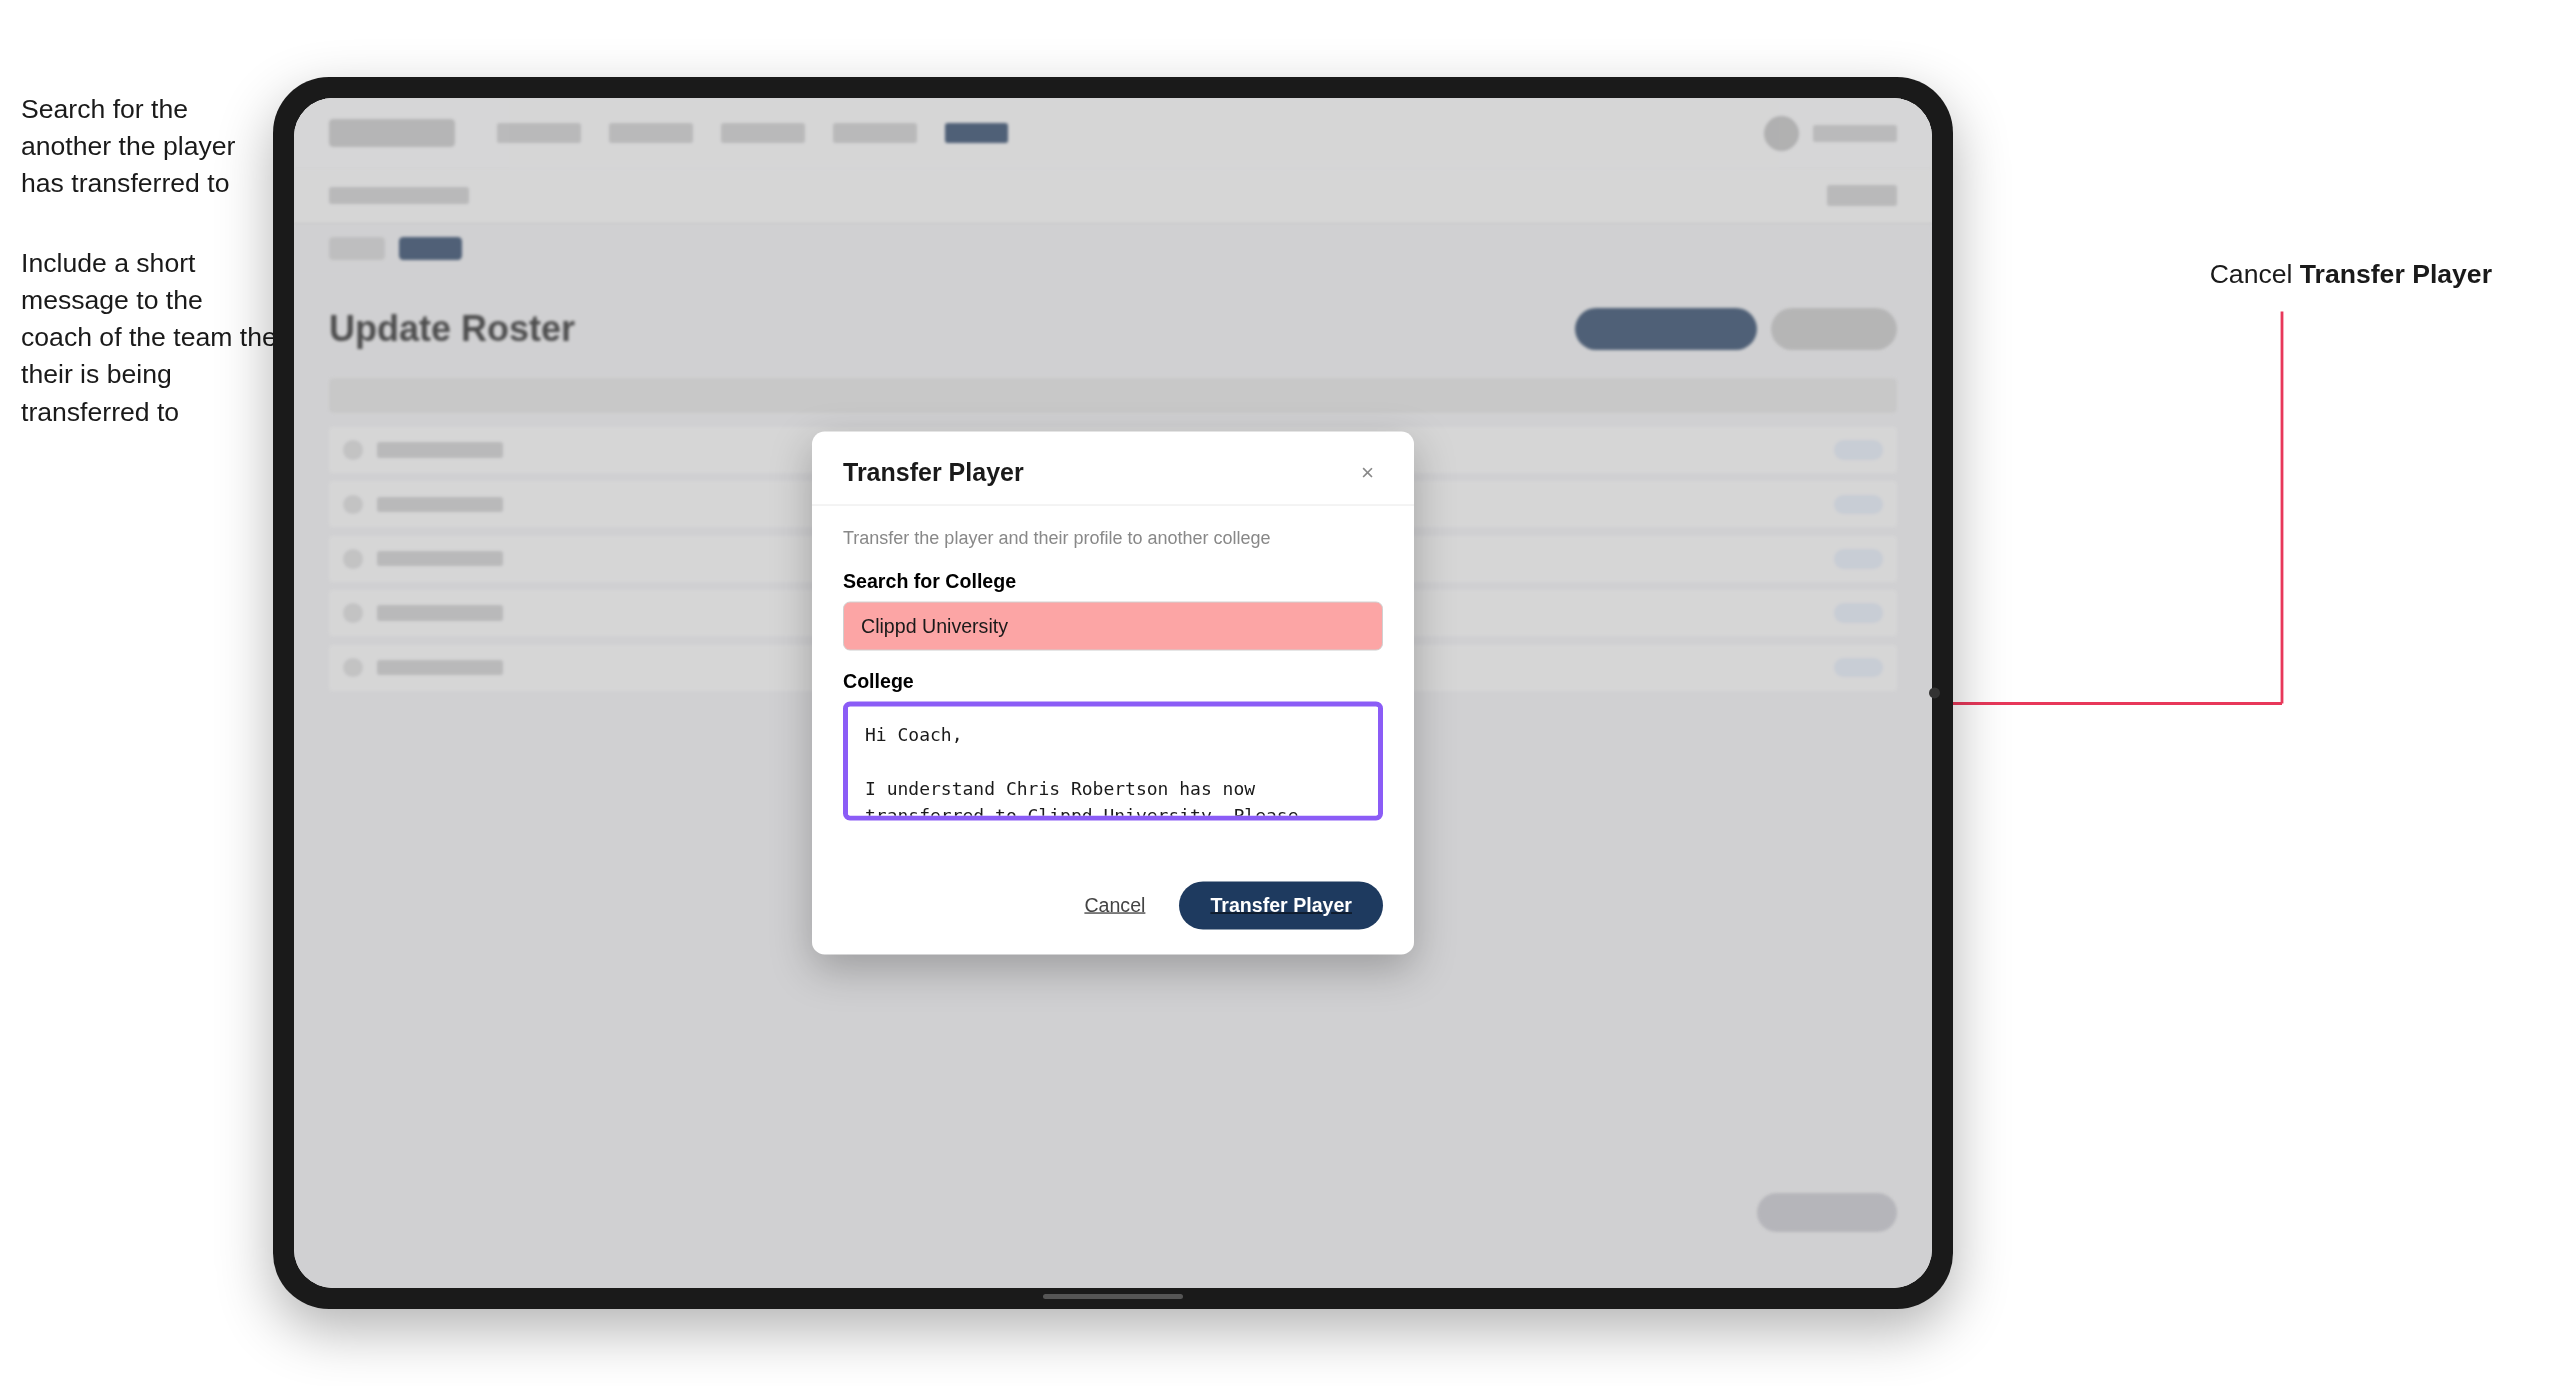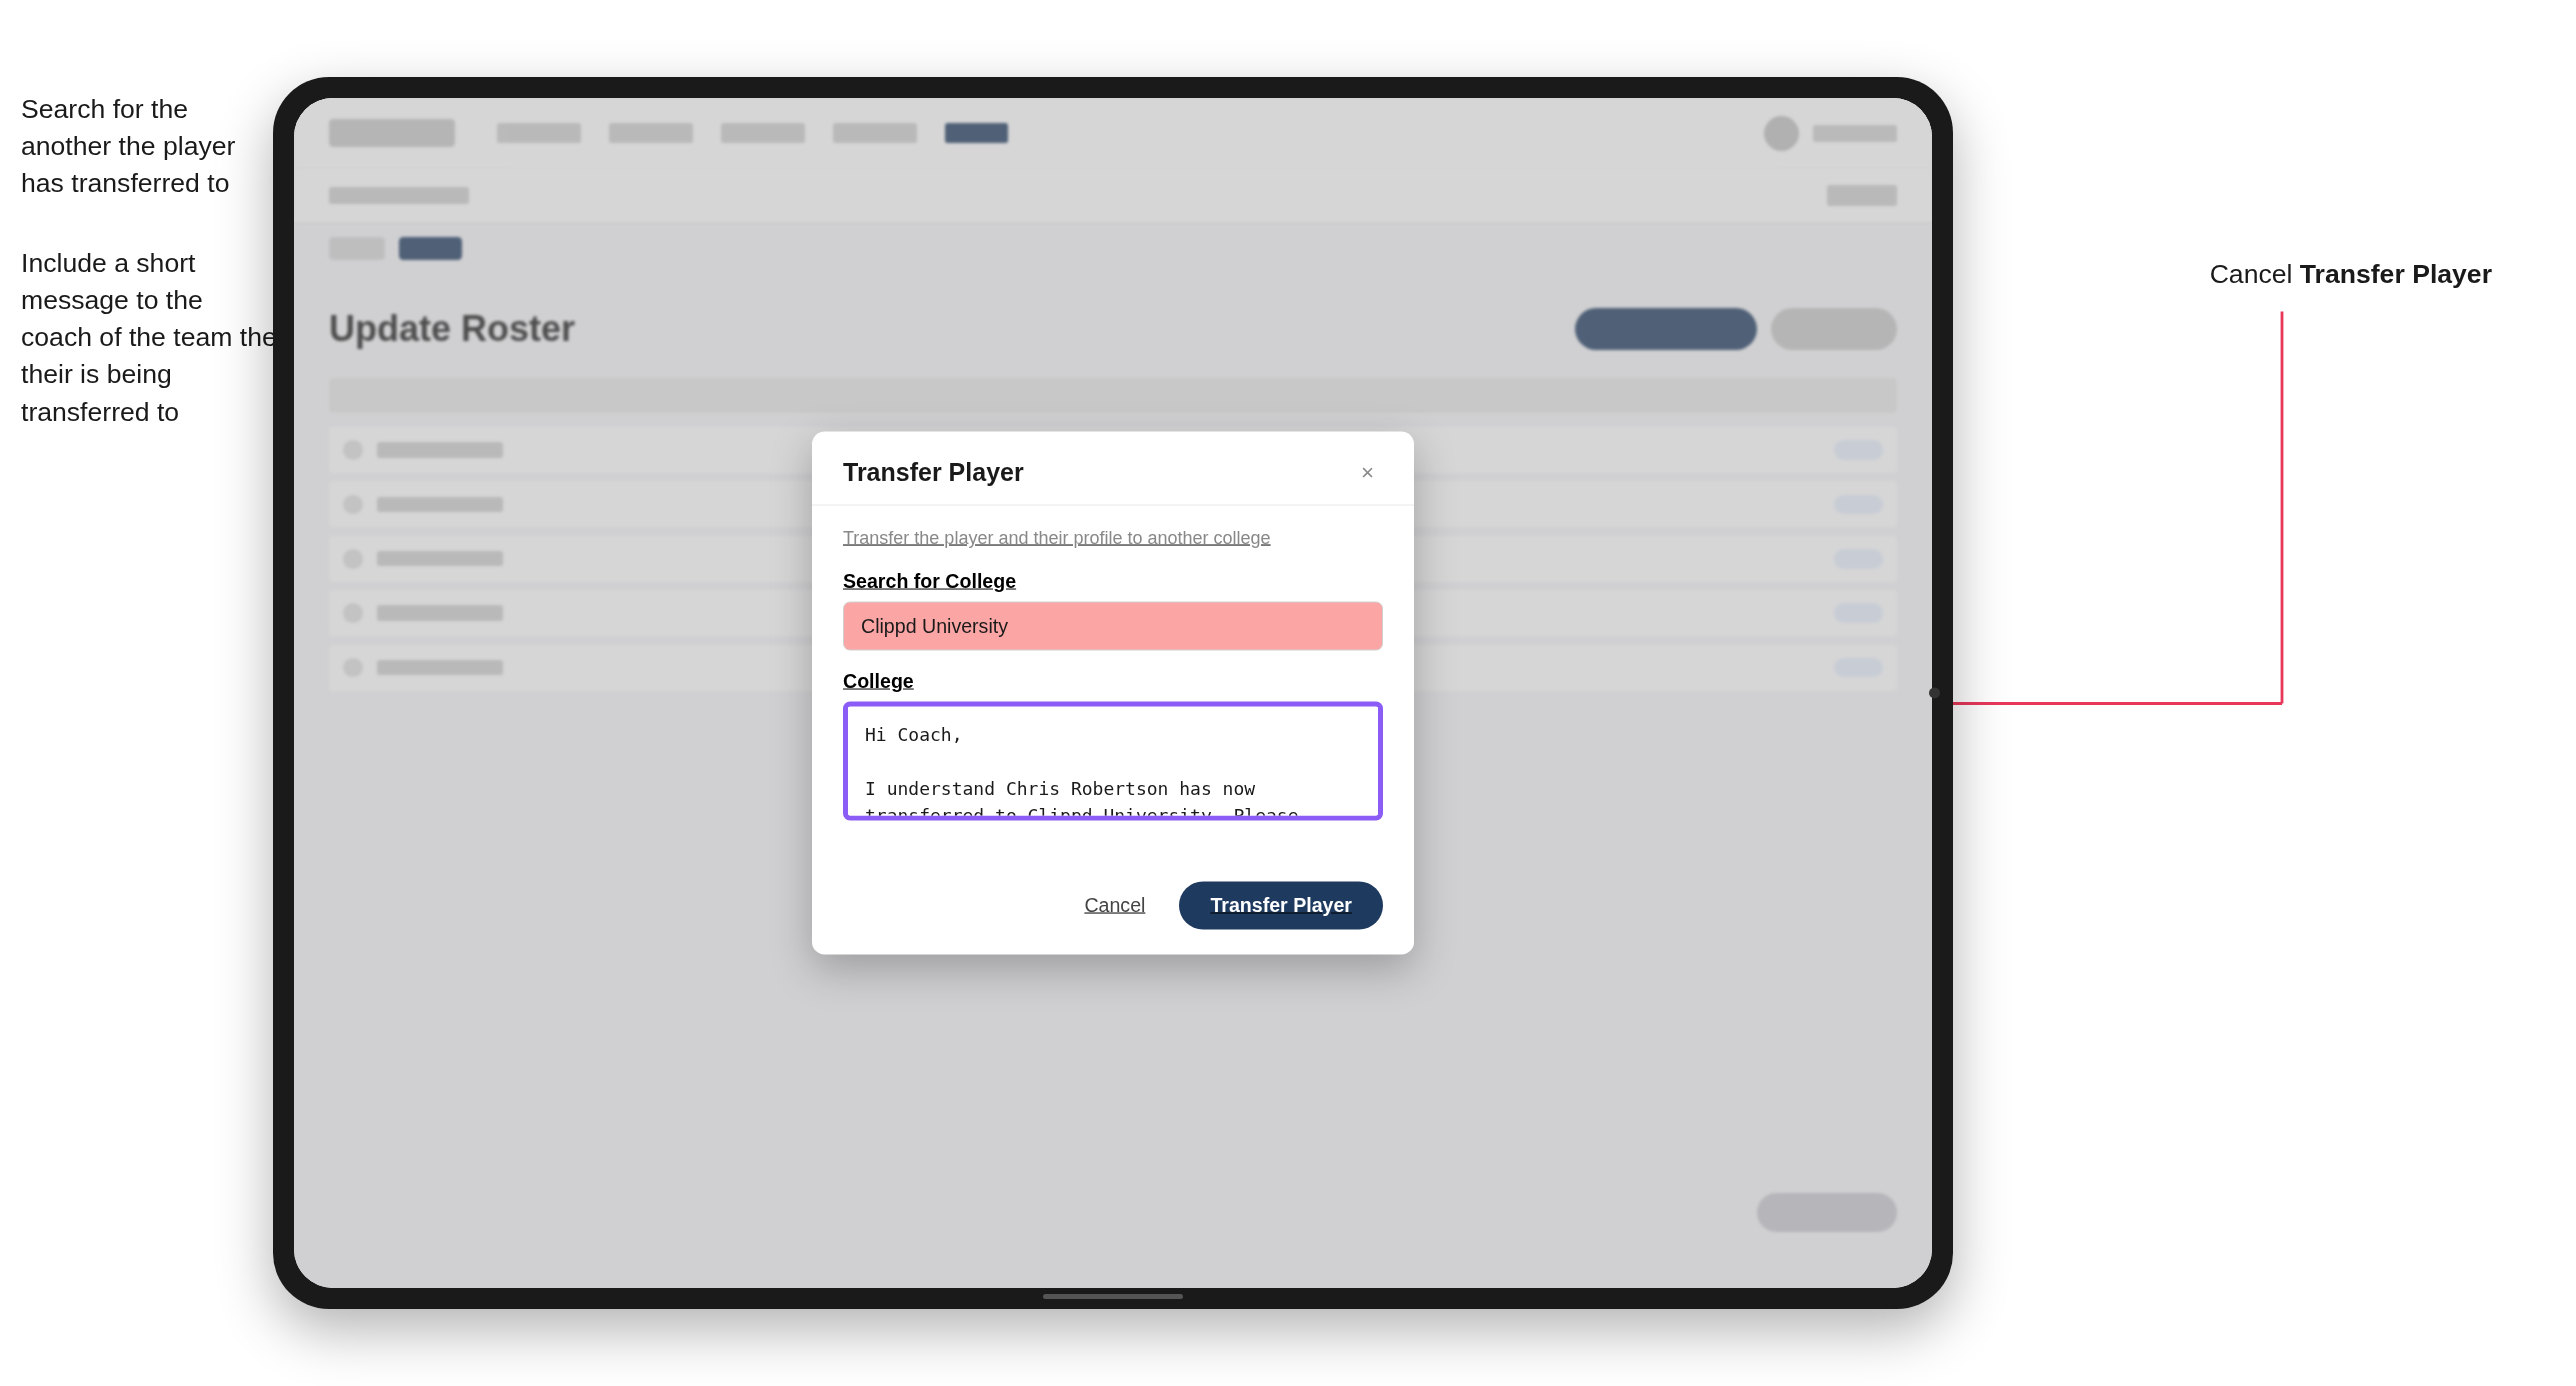--- a/index.html
+++ b/index.html
@@ -302,21 +302,20 @@
       cursor: pointer;
       display: flex;
       align-items: center;
       justify-content: center;
       font-size: 22.4px;
       color: #888;
     }
 
     .modal-body {
       padding: 22.4px 31px;
-      text-decoration: underline;
     }
     .modal-subtitle {
       font-size: 18px;
       color: #888;
       margin-bottom: 21px;
     }
 
     .form-group {
       margin-bottom: 19.6px;
     }

